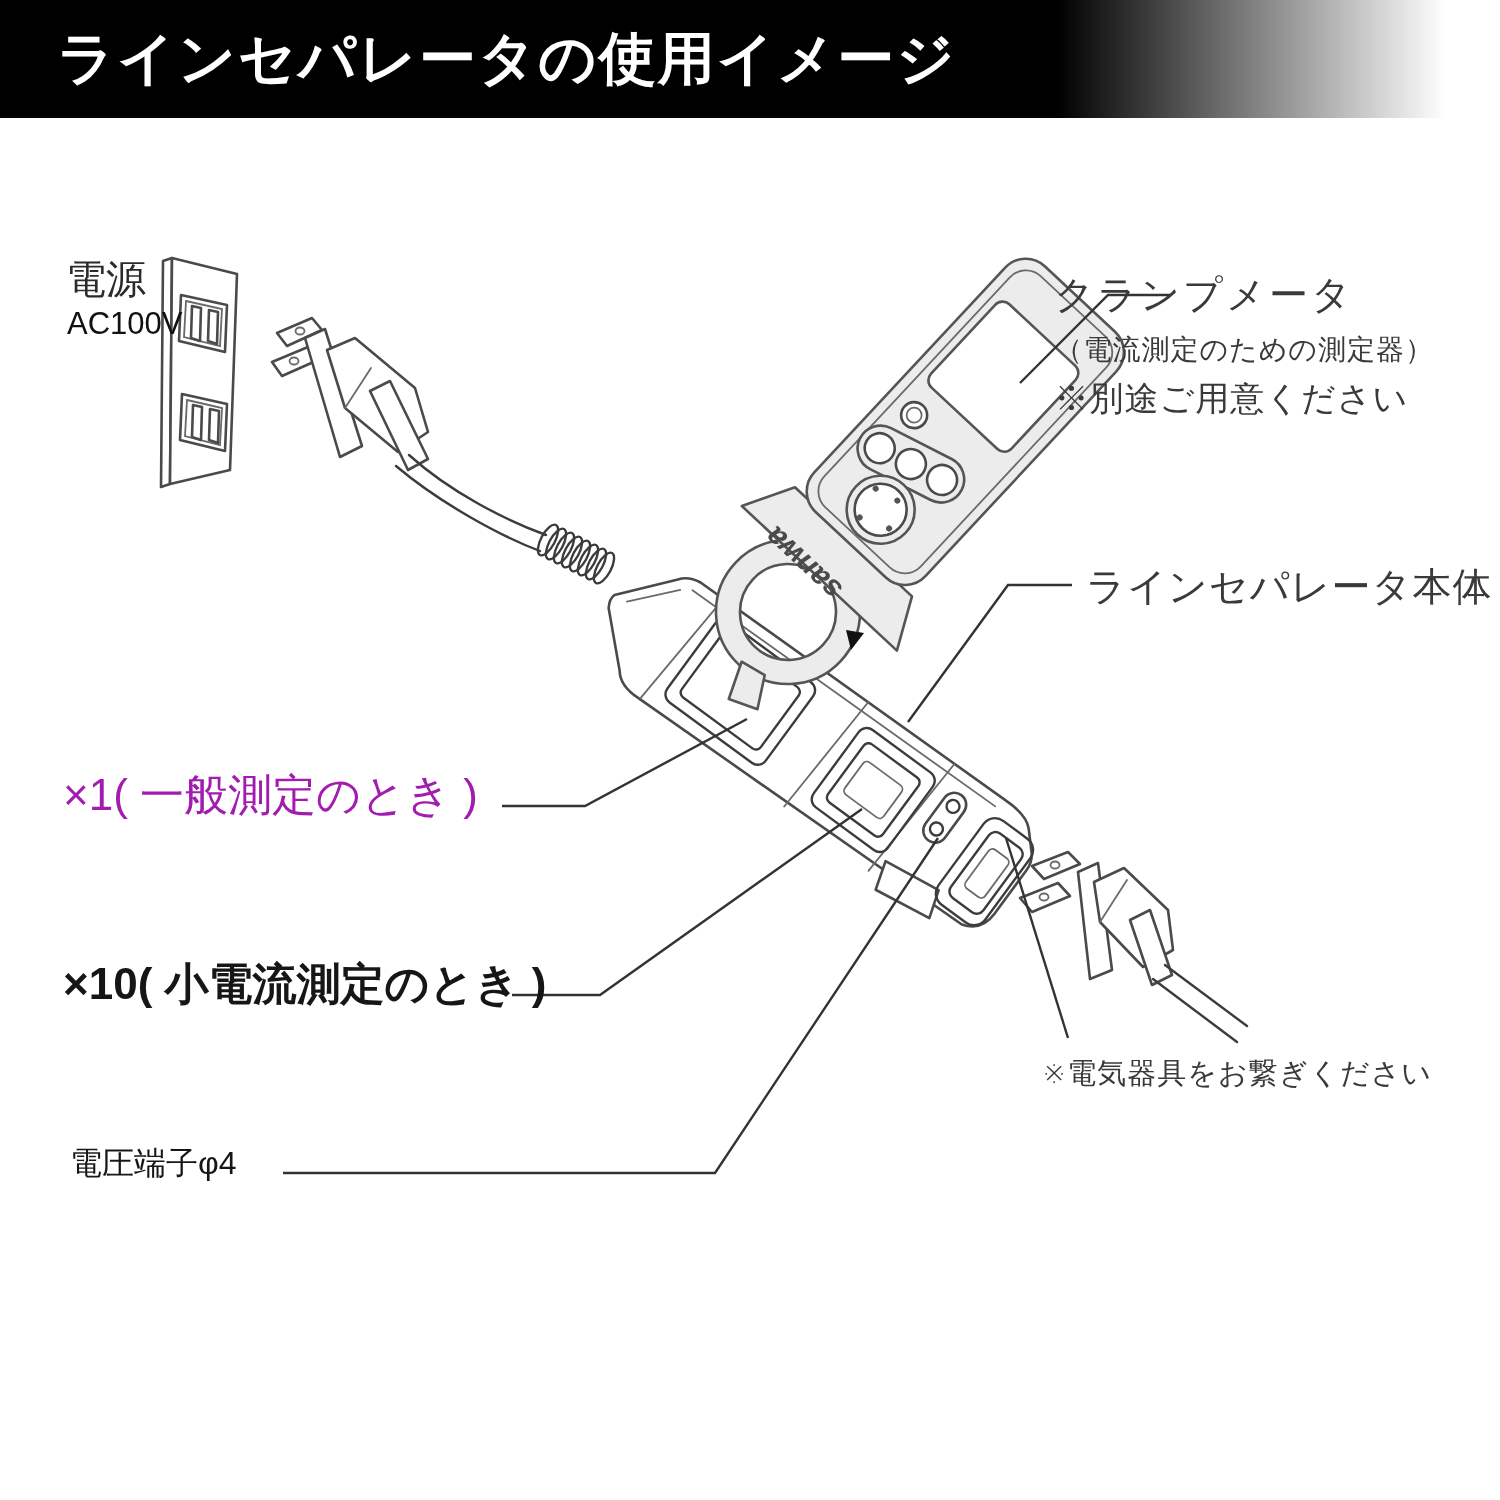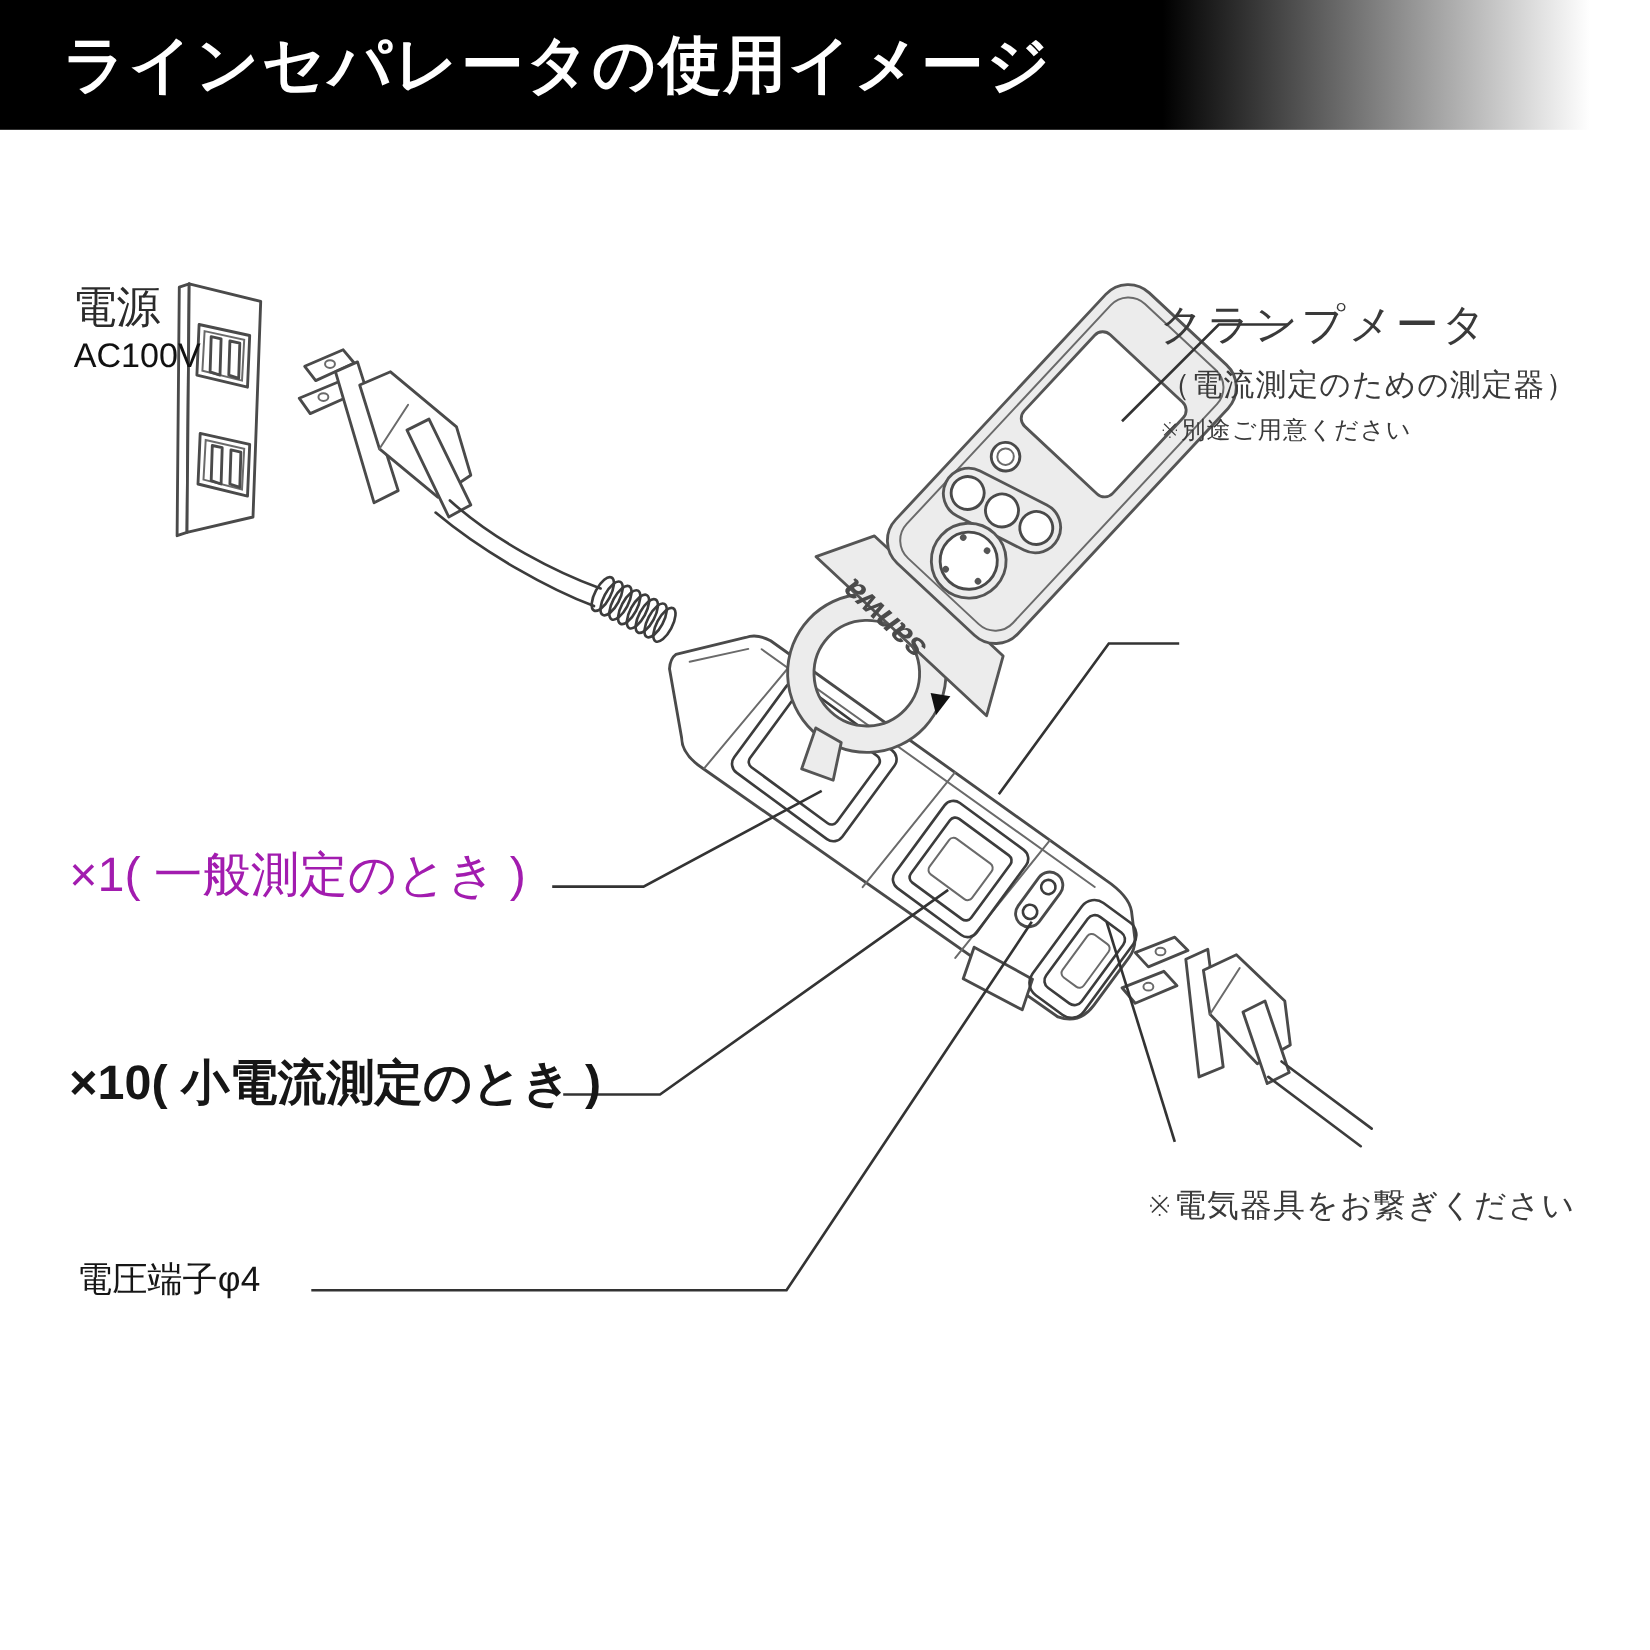--- a/index.html
+++ b/index.html
@@ -11,28 +11,28 @@
             display:flex;align-items:center;}
   #titlebar .t{color:#fff;font-size:57px;font-weight:700;letter-spacing:2px;padding-left:57px;}
   
   .lbl{position:absolute;color:#1c1c1c;white-space:nowrap;}
   .thin{color:#3a3a3a;font-weight:300;}
   #power-label{left:66px;top:252px;font-size:40px;font-weight:400;color:#2b2b2b;}
   #power-volt{left:67px;top:306px;font-size:31px;font-weight:400;color:#111;}
   #clamp-block{right:66px;top:268px;}
   #clamp-block .l1{font-size:39px;letter-spacing:3px;}
   #clamp-block .l2{font-size:28px;margin-top:9px;letter-spacing:1px;}
-  #clamp-block .l3{font-size:22px;margin-top:7px;letter-spacing:1px;}
+  #clamp-block .l3{font-size:34px;margin-top:7px;letter-spacing:1px;font-family:Liberation Mono, monospace;}
   #sep-label{left:1086px;top:560px;font-size:39px;letter-spacing:1px;}
   #x1-label{left:63px;top:766px;font-size:44px;font-weight:400;color:#a21caf;}
   #x10-label{left:63px;top:955px;font-size:44px;font-weight:700;color:#161616;}
   #vt-label{left:70px;top:1142px;font-size:32px;font-weight:400;color:#161616;}
   #plug-block{right:68px;top:1044px;text-align:right;}
   #plug-block .l1{font-size:39px;letter-spacing:1px;}
-  #plug-block .l2{font-size:29px;margin-top:32px;letter-spacing:1px;}
+  #plug-block .l2{font-size:29px;margin-top:10px;letter-spacing:1px;}
   #warning{left:62px;top:1210px;font-size:35px;font-weight:700;color:#d7000f;letter-spacing:0px;}
   svg{position:absolute;left:0;top:0;}
   .ln{fill:none;stroke:#3c3c3c;stroke-width:2.4;stroke-linejoin:round;stroke-linecap:round;}
   .fw{fill:#ffffff;stroke:#4a4a4a;stroke-width:2.6;stroke-linejoin:round;}
   .fg{fill:#ececec;stroke:#555;stroke-width:2.6;stroke-linejoin:round;}
   .acc{fill:none;stroke:#6a6a6a;stroke-width:1.8;stroke-linecap:round;}
   .leader{fill:none;stroke:#333;stroke-width:2.4;stroke-linejoin:miter;}
 </style>
 </head>
 <body>
@@ -184,20 +184,21 @@
 
   <div class="lbl" id="power-label">電源</div>
   <div class="lbl" id="power-volt">AC100V</div>
 
   <div class="lbl thin" id="clamp-block">
     <div class="l1">クランプメータ</div>
     <div class="l2">（電流測定のための測定器）</div>
     <div class="l3">※別途ご用意ください</div>
   </div>
 
+  <div class="lbl thin" id="sep-label">ラインセパレータ本体</div>
 
   <div class="lbl" id="x1-label">×1( 一般測定のとき )</div>
   <div class="lbl" id="x10-label">×10( 小電流測定のとき )</div>
 
   <div class="lbl" id="vt-label">電圧端子φ4</div>
 
   <div class="lbl thin" id="plug-block">
     <div class="l2">※電気器具をお繋ぎください</div>
   </div>
 

